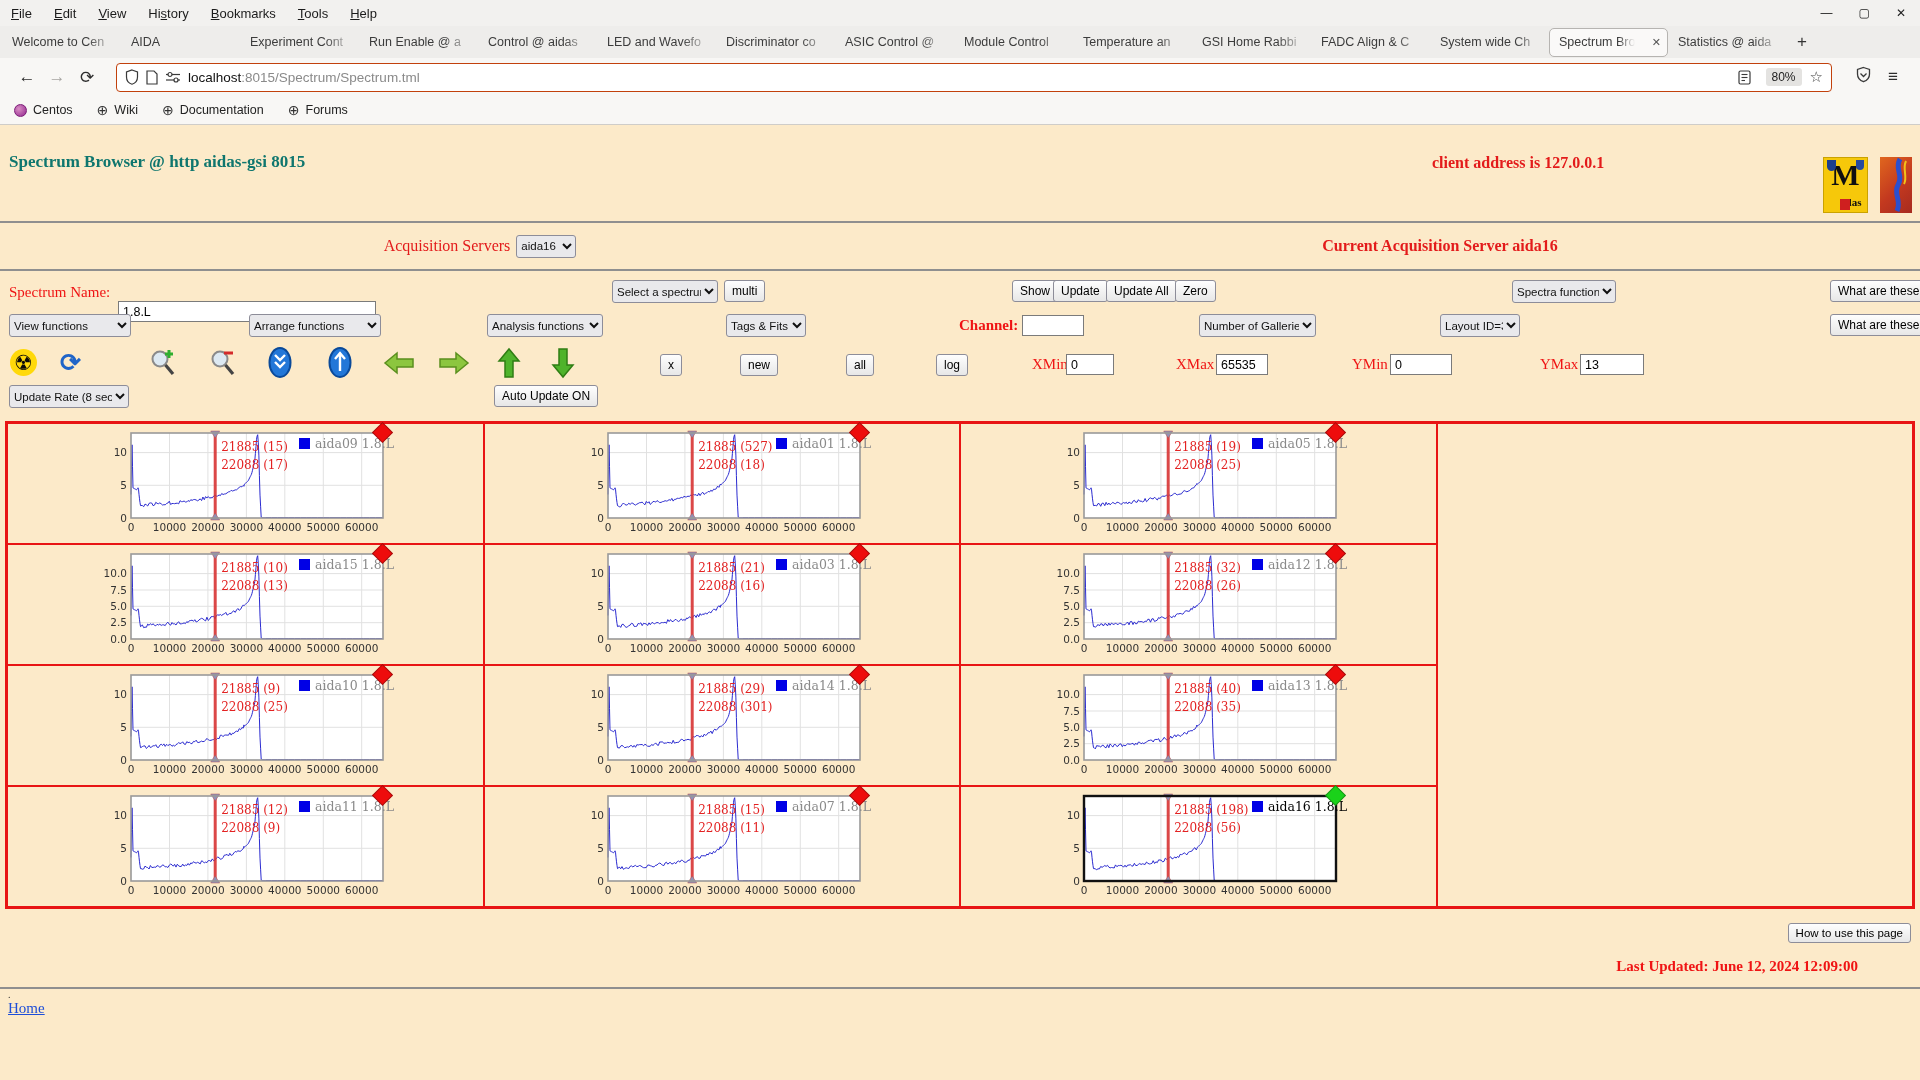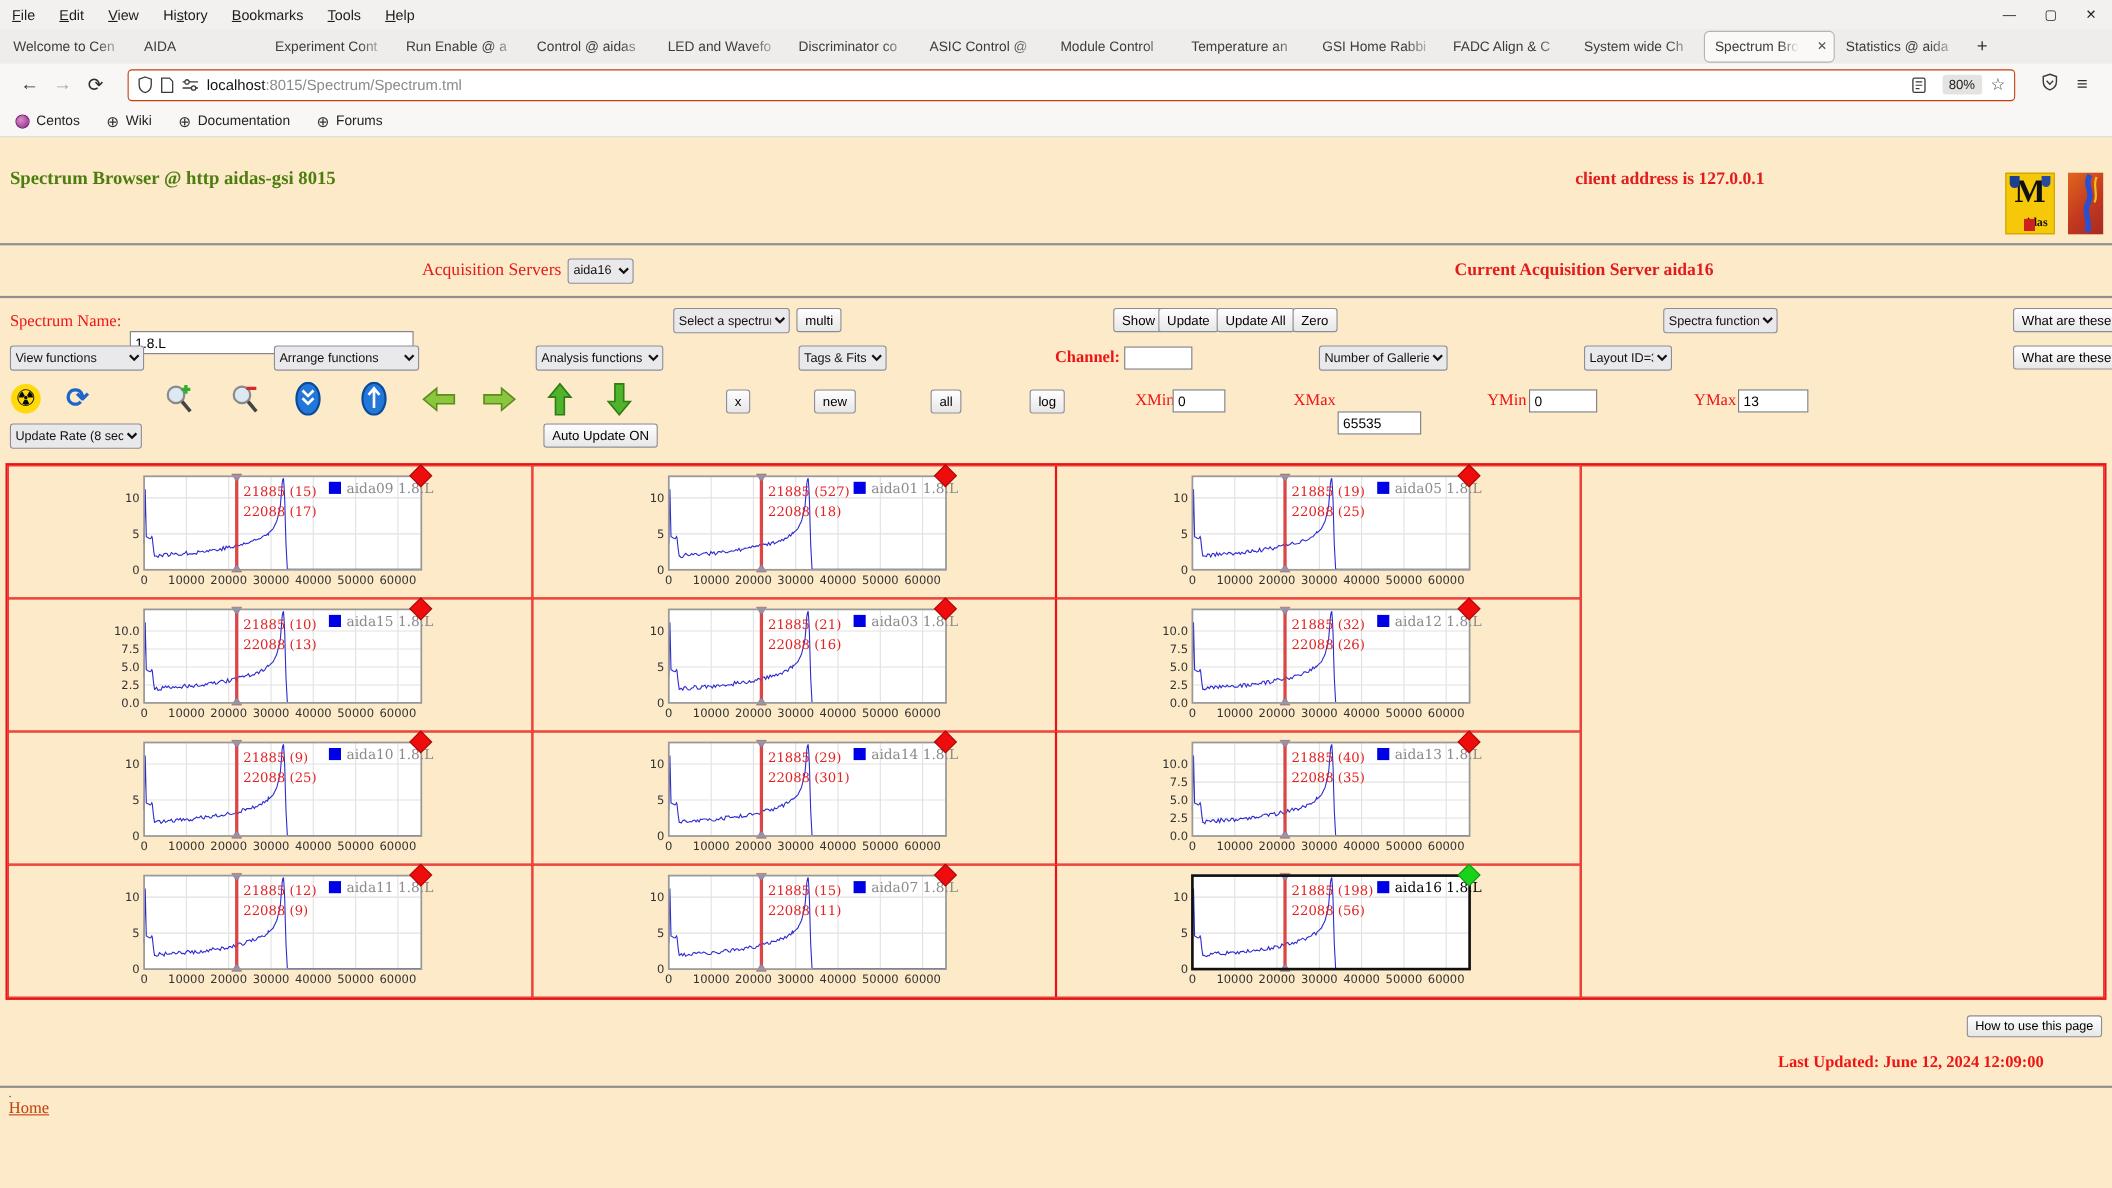--- a/index.html
+++ b/index.html
@@ -26,21 +26,21 @@
   .url-rest{color:#8a8a8a;flex:1}
   .zoombadge{background:#e4e3e1;border-radius:3px;font-size:12px;padding:2px 6px;margin:0 8px;color:#222}
   .star{font-size:15px;color:#444}
   .bmbar{height:29px;display:flex;align-items:center;gap:24px;background:#f8f7f5;border-bottom:1px solid #cfcdc9;padding-left:14px;font-size:12.5px;color:#222}
   .bm{display:flex;align-items:center;gap:6px}
   .bm .globe{font-size:14px;color:#333}
   .bm .centos{width:13px;height:13px;border-radius:50%;background:radial-gradient(circle at 35% 35%,#d98ec4,#93278f);border:1px solid #7c1d78}
   
   .page{position:relative;background:#fceac9}
   .p-title{position:relative;height:96px}
-  .p-h1{position:absolute;left:9px;top:27px;font:bold 17px "Liberation Serif",serif;color:#4d7c0f}
+  .p-h1{position:absolute;left:9px;top:27px;font:bold 17px "Liberation Serif",serif;color:#0f766e}
   .p-client{position:absolute;left:1432px;top:29px;font:bold 16px "Liberation Serif",serif;color:#e31b1b}
   .logo-midas{position:absolute;right:52px;top:32px;width:45px;height:56px;background:#f6c80a;border:1px solid #caa200;text-align:center}
   .logo-midas .m{font:bold 30px "Liberation Serif",serif;color:#101010;line-height:34px}
   .logo-midas .idas{font:bold 11px "Liberation Serif",serif;color:#101010;margin-left:13px;margin-top:-22px;display:inline-block}
   .logo-midas .shield{position:absolute;left:3px;top:2px;width:9px;height:11px;background:#1d3f8f;border-radius:0 0 5px 5px}
   .logo-midas .shield2{position:absolute;right:3px;top:2px;width:8px;height:10px;background:#274a9e;border-radius:0 0 4px 4px}
   .logo-midas .redbox{position:absolute;left:16px;bottom:2px;width:10px;height:11px;background:#cf1f1f}
   .logo-gsi{position:absolute;right:8px;top:32px;width:32px;height:56px;background:linear-gradient(135deg,#e0661e 0%,#c3391f 55%,#a62b20 100%);overflow:hidden}
   .logo-gsi svg{display:block}
   hr.rule{border:none;border-top:2px solid #8f8f8f;height:0}
@@ -67,21 +67,21 @@
   .ann{font:12px "DejaVu Serif",serif;fill:#e32222}
   .lg{font:12.5px "DejaVu Serif",serif;fill:#8a8a8a}
   .sel-panel .lg{fill:#000}
   .footer-btns{position:relative;margin-top:14px;height:26px;padding-left:7px;display:flex;gap:4px}
   .footer-btns .btn{font-size:11.5px}
   .howto{position:absolute;right:9px;top:0}
   .updated{text-align:right;padding-right:62px;margin-top:9px;font:bold 15px "Liberation Serif",serif;color:#ef1414}
   hr.rule2{border:none;border-top:2px solid #8f8f8f;margin-top:12px}
   .homeblock{padding:2px 0 0 8px}
   .home-mark{font:10px "Liberation Serif",serif;color:#333;display:block;height:8px;line-height:8px}
-  .home{font:15px "Liberation Serif",serif;color:#c2410c;text-decoration:underline}
+  .home{font:15px "Liberation Serif",serif;color:#1d4ed8;text-decoration:underline}
 </style>
 </head>
 <body>
 
 <div class="chrome">
   <div class="menubar">
     <div id="menu" style="display:flex">
         <div class="menu-item"><span class="ak">F</span>ile</div>
         <div class="menu-item"><span class="ak">E</span>dit</div>
         <div class="menu-item"><span class="ak">V</span>iew</div>
@@ -282,21 +282,21 @@
           <path d="M8 2 V18 H2 L12 30 L22 18 H16 V2 Z" fill="#4fb32b" stroke="#2f7d14" stroke-width="1.5"></path>
         </svg>
     </span>
     <button class="btn abtn" style="left:660px;top:83px">x</button>
     <button class="btn abtn" style="left:740px;top:83px">new</button>
     <button class="btn abtn" style="left:846px;top:83px">all</button>
     <button class="btn abtn" style="left:936px;top:83px">log</button>
     <span class="rl" style="left:1032px;top:85px">XMin</span>
     <input class="tin" style="left: 1066px; top: 83px; width: 48px;" value="0">
     <span class="rl" style="left:1176px;top:85px">XMax</span>
-    <input class="tin" style="left: 1216px; top: 83px; width: 76px; margin-top: 20px;" value="65535">
+    <input class="tin" style="left: 1216px; top: 83px; width: 52px;" value="65535">
     <span class="rl" style="left:1352px;top:85px">YMin</span>
     <input class="tin" style="left: 1390px; top: 83px; width: 62px;" value="0">
     <span class="rl" style="left:1540px;top:85px">YMax</span>
     <input class="tin" style="left: 1580px; top: 83px; width: 64px;" value="13">
 
     <select class="sel" style="left:9px;top:114px;width:120px"><option>Update Rate (8 secs)</option></select>
     <button class="btn abtn" style="left:494px;top:114px">Auto Update ON</button>
   </div>
 
   <div class="grid" id="grid">

